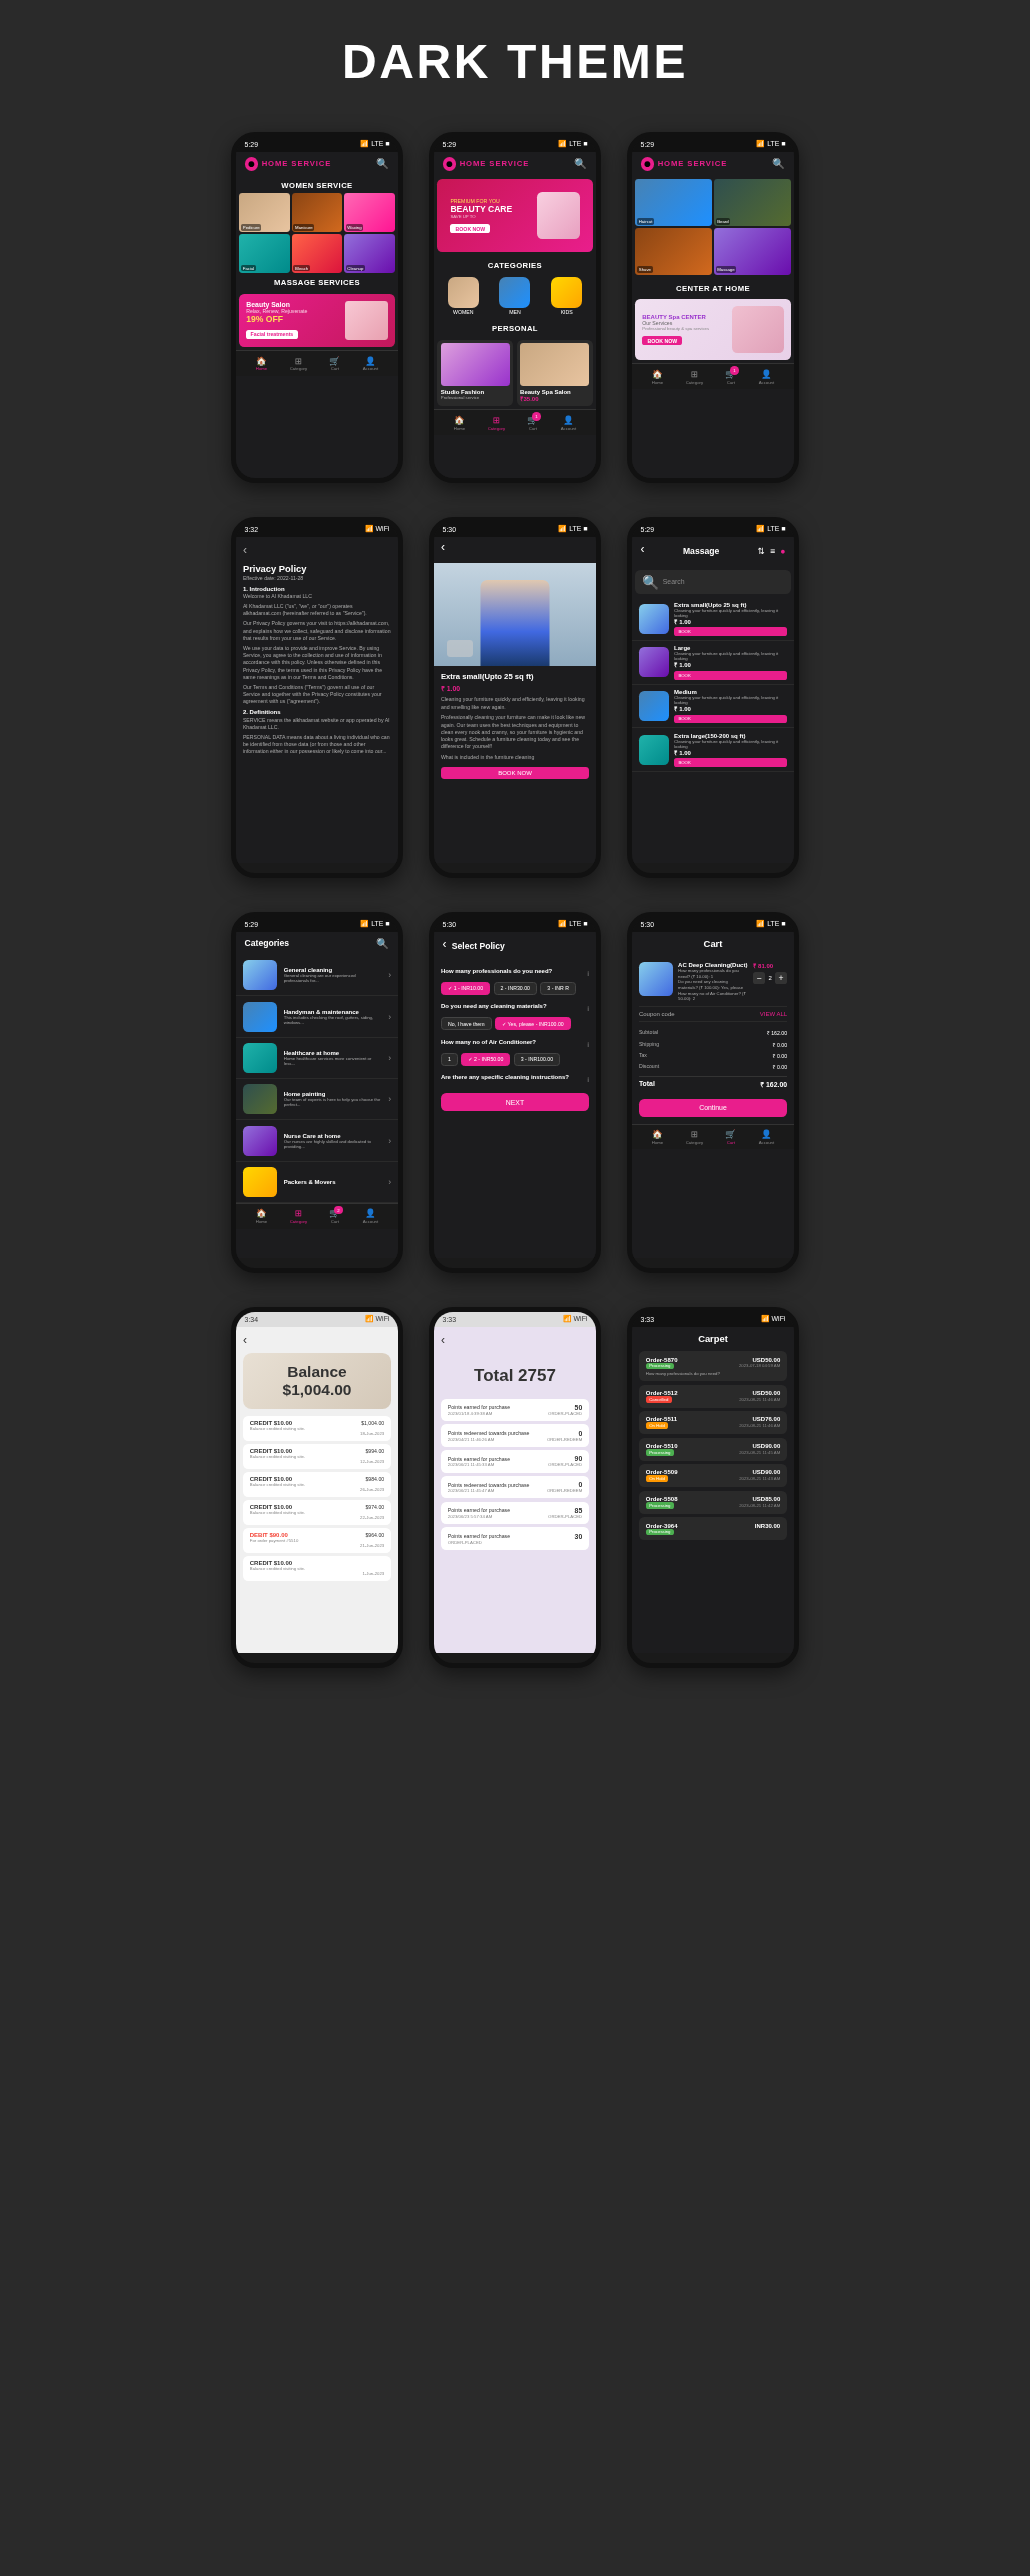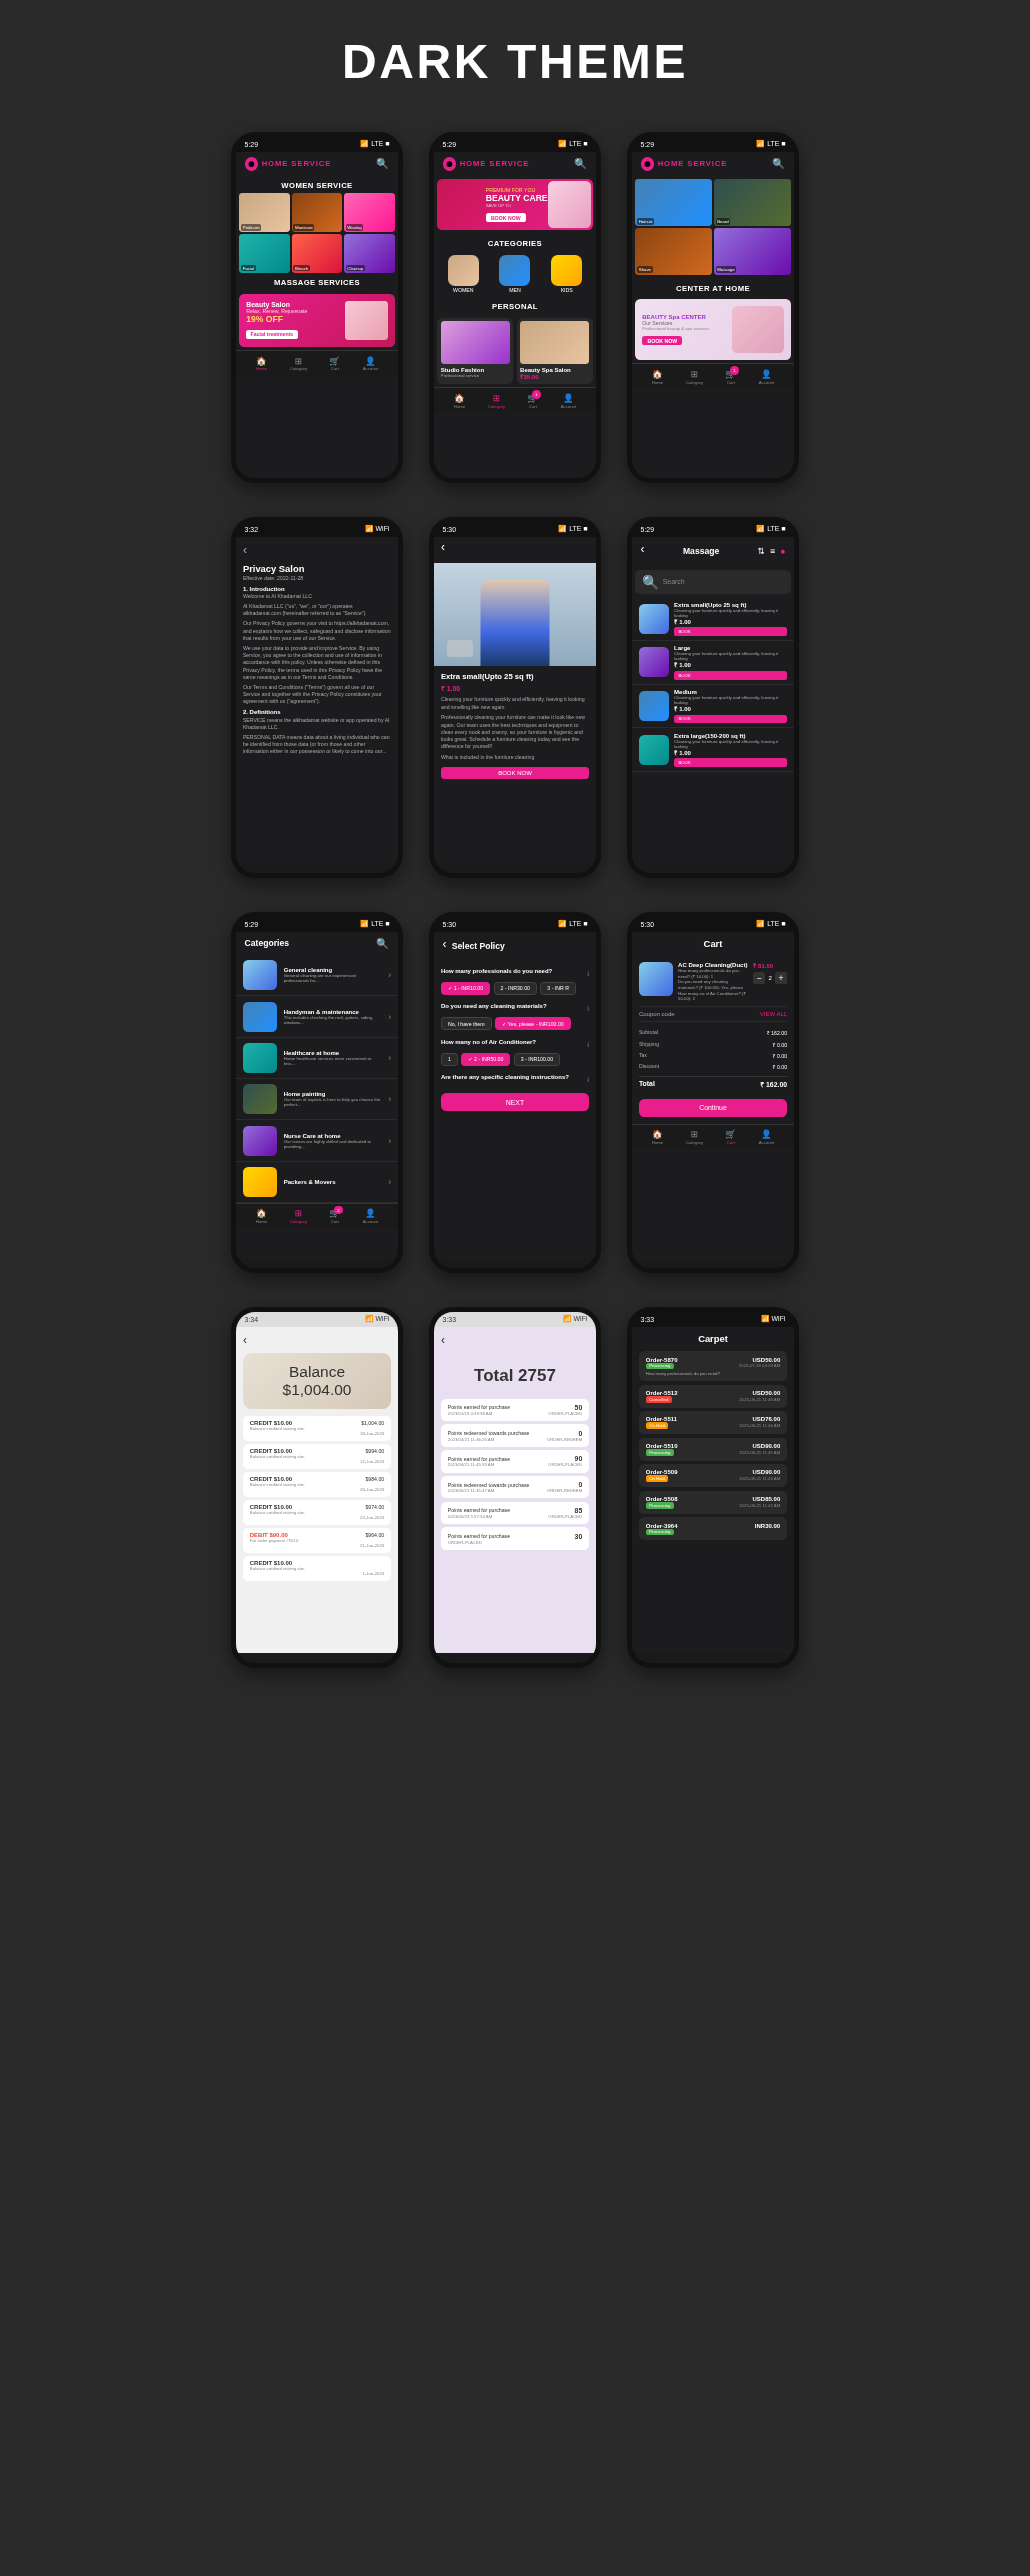--- a/index.html
+++ b/index.html
@@ -447,21 +447,21 @@
     
     .balance-screen { background: #f0f0f0; padding: 6.9px; min-height: 326px; }
     .balance-screen .back-btn { color: #333; }
     .balance-amount {
       background: linear-gradient(135deg, #e8e0d4 0%, #d4c8b8 100%);
       border-radius: 8.6px;
       padding: 10.3px;
       text-align: center;
       margin-bottom: 6.9px;
     }
-    .balance-amount h2 { color: #333; font-size: 15.5px; font-weight: 400; }
+    .balance-amount h2 { color: #333; font-size: 15.5px; font-weight: 700; }
     .transaction-item {
       background: #fff;
       border-radius: 5.2px;
       padding: 4.3px 6.9px;
       margin-bottom: 3.4px;
     }
     .trans-row { display: flex; justify-content: space-between; align-items: center; }
     .trans-type { color: #333; font-size: 6px; font-weight: 700; }
     .trans-balance { color: #333; font-size: 5.2px; }
     .trans-desc { color: #888; font-size: 4.3px; }
@@ -621,21 +621,21 @@
     </div>
     <div class="phone-screen">
       <div class="app-header">
         <div class="brand">
           <div class="brand-icon">●</div>
           <span class="brand-text">HOME SERVICE</span>
         </div>
         <span class="search-icon">🔍</span>
       </div>
 
-      <div style="margin:3.4px; border-radius:5.2px; background:linear-gradient(135deg,#c81654 0%,#e91e8c 100%); padding:2px; display:flex; align-items:center; justify-content:flex-end;">
+      <div style="margin:3.4px; border-radius:5.2px; background:linear-gradient(135deg,#c81654 0%,#e91e8c 100%); padding:13px; display:flex; align-items:center; justify-content:space-between;">
         <div>
           <div style="color:#ffdd57;font-size:5.2px;">PREMIUM FOR YOU</div>
           <div style="color:#fff;font-size:8.6px;font-weight:700;">BEAUTY CARE</div>
           <div style="color:rgba(255,255,255,0.7);font-size:4.3px;">SAVE UP TO</div>
           <div style="background:#fff;color:#e91e8c;font-size:5.2px;font-weight:700;padding:1.7px 5.2px;border-radius:2.6px;margin-top:2.6px;display:inline-block;">BOOK NOW</div>
         </div>
         <div style="width:43px;height:47px;background:linear-gradient(135deg,#f8d0e0 0%,#e8a0c0 100%);border-radius:5.2px;"></div>
       </div>
       <div class="section-title">CATEGORIES</div>
       <div class="category-row">
@@ -752,21 +752,21 @@
 
 <div class="phones-row">
 
   <div class="phone tall">
     <div class="phone-status">
       <span>3:32</span>
       <span>📶 WiFi</span>
     </div>
     <div class="phone-screen privacy-screen">
       <span class="back-btn">‹</span>
-      <h2>Privacy Salon</h2>
+      <h2>Privacy Policy</h2>
       <div class="date">Effective date: 2022-11-28</div>
       <h3>1. Introduction</h3>
       <p>Welcome to Al Khadamat LLC</p>
       <p>Al Khadamat LLC ("us", "we", or "our") operates alkhadamat.com (hereinafter referred to as "Service").</p>
       <p>Our Privacy Policy governs your visit to https://alkhadamat.com, and explains how we collect, safeguard and disclose information that results from your use of our Service.</p>
       <p>We use your data to provide and improve Service. By using Service, you agree to the collection and use of information in accordance with this policy. Unless otherwise defined in this Privacy Policy, the terms used in this Privacy Policy have the same meanings as in our Terms and Conditions.</p>
       <p>Our Terms and Conditions ("Terms") govern all use of our Service and together with the Privacy Policy constitutes your agreement with us ("agreement").</p>
       <h3>2. Definitions</h3>
       <p>SERVICE means the alkhadamat website or app operated by Al Khadamat LLC.</p>
       <p>PERSONAL DATA means data about a living individual who can be identified from those data (or from those and other information either in our possession or likely to come into our...</p>

